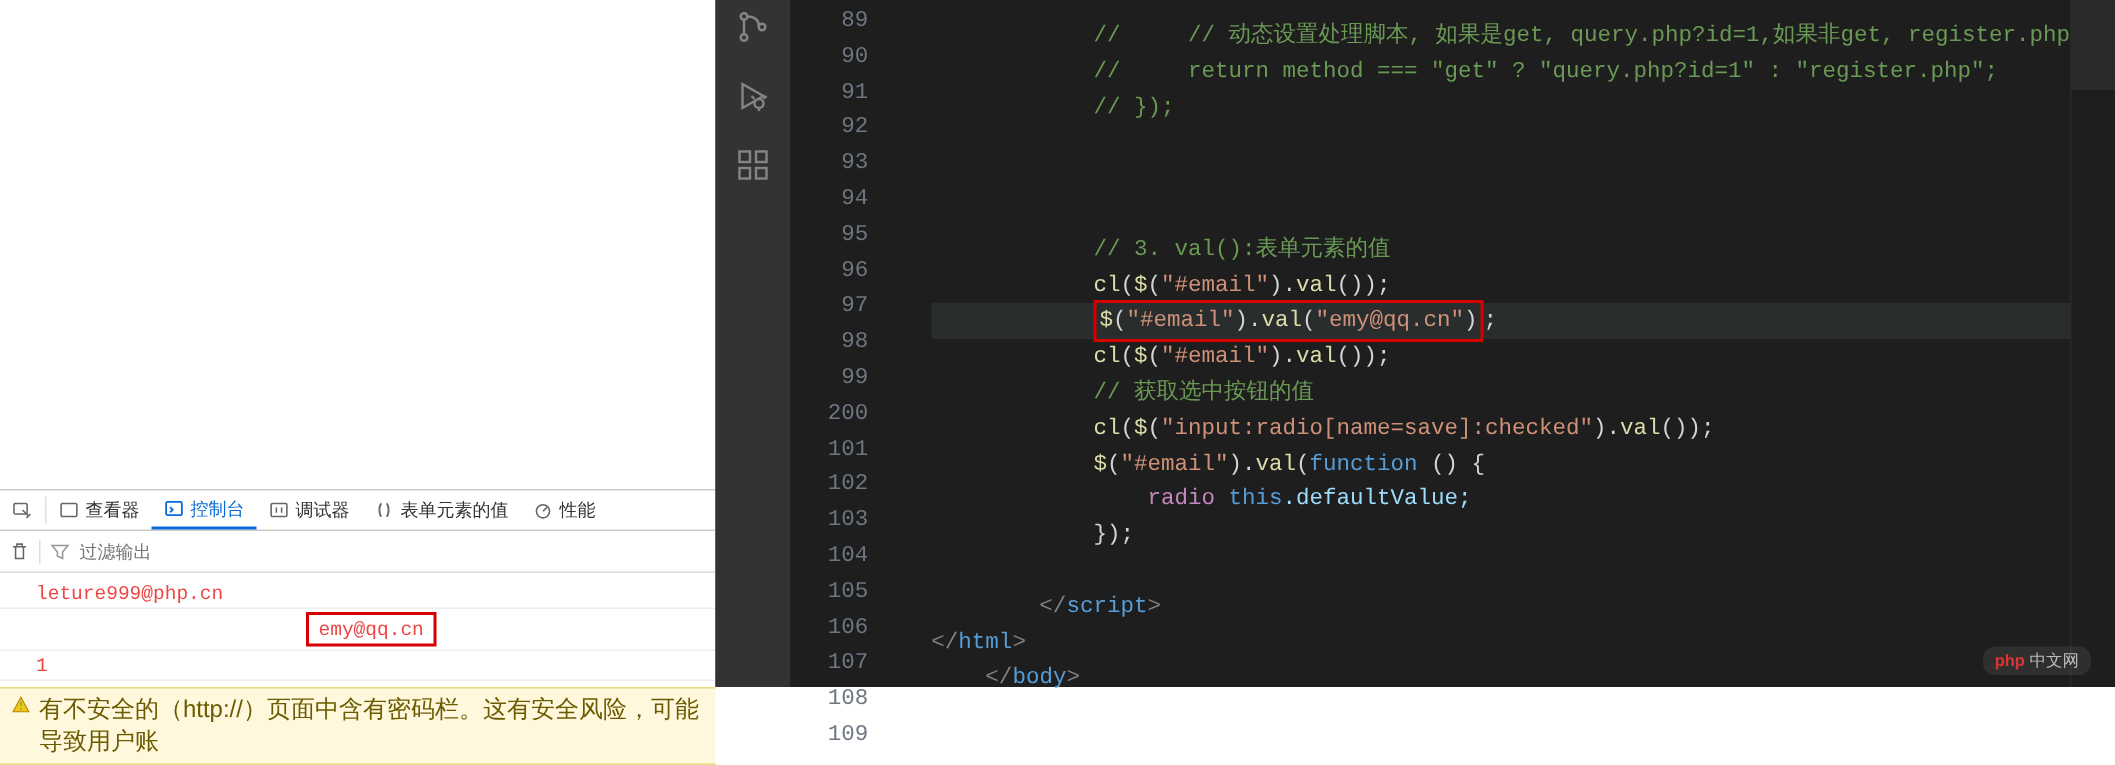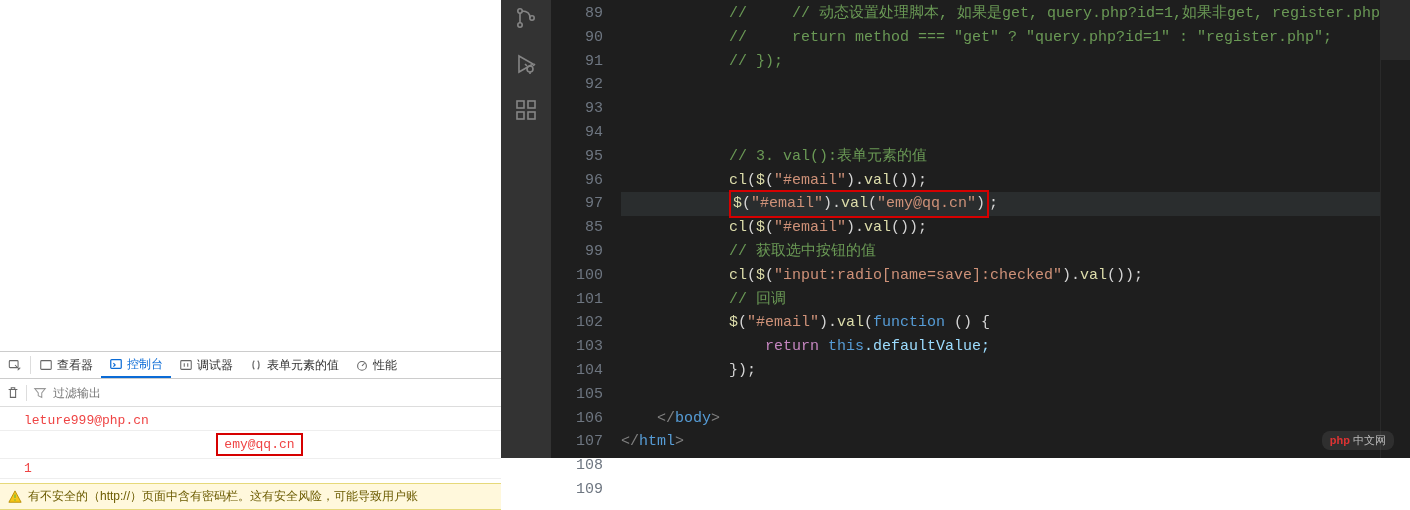--- a/index.html
+++ b/index.html
@@ -12,31 +12,31 @@
   .dev-tabs { display: flex; align-items: center; border-top: 1px solid #ccc; border-bottom: 1px solid #ccc; height: 28px; font-family: "Segoe UI", Arial, sans-serif; font-size: 12px; }
   .dev-tabs .tab-btn { display: flex; align-items: center; gap: 4px; padding: 0 8px; height: 100%; color: #333; }
   .dev-tabs .tab-btn.active { border-bottom: 2px solid #0a6bd6; color: #0a6bd6; }
   .dev-tabs .sep { width: 1px; height: 18px; background: #ddd; }
   .dev-tabs .icon-svg { width: 14px; height: 14px; }
   .dev-filter-row { display: flex; align-items: center; height: 28px; border-bottom: 1px solid #ddd; padding: 0 6px; gap: 6px; font-family: "Segoe UI", Arial, sans-serif; font-size: 12px; color: #888; }
   .dev-filter-row input { border: none; outline: none; font-size: 12px; flex: 1; color: #737373; }
   .console-out { padding: 4px 0; font-family: Consolas, monospace; font-size: 13px; }
   .console-line { padding: 2px 10px 2px 24px; border-bottom: 1px solid #eee; color: #ef4444; font-family: Liberation Mono, monospace; }
   .console-line.boxed { display: inline-block; margin-left: 18px; padding: 2px 6px; border: 2px solid #d60000; }
-  .warn-row { display: flex; align-items: center; gap: 6px; padding: 4px 8px; background: #fff8dc; border-top: 1px solid #e6d97a; border-bottom: 1px solid #e6d97a; font-family: "Segoe UI", Arial, sans-serif; font-size: 12px; color: #6b5b00; }
+  .warn-row { display: flex; gap: 6px; padding: 4px 8px; background: #fff8dc; border-top: 1px solid #e6d97a; border-bottom: 1px solid #e6d97a; font-family: "Segoe UI", Arial, sans-serif; font-size: 16px; color: #6b5b00; }
 
   
   .vscode { flex: 1; height: 458px; display: flex; background: #1e1e1e; position: relative; }
   .activity-bar { width: 50px; background: #333333; display: flex; flex-direction: column; align-items: center; padding-top: 4px; gap: 18px; }
   .activity-bar .ab-item { width: 28px; height: 28px; display: flex; align-items: center; justify-content: center; color: #858585; }
   .activity-bar .ab-item svg { width: 24px; height: 24px; }
   .editor { flex: 1; display: flex; font-size: 15px; line-height: 23.8px; }
   .gutter { width: 70px; background: #1e1e1e; color: #6e7681; text-align: right; padding-right: 18px; padding-top: 2px; }
   .gutter .ln { height: 23.8px; }
-  .code { flex: 1; background: #1e1e1e; padding-top: 2px; position: relative; }
+  .code { flex: 1; background: #1e1e1e; padding-top: 12px; position: relative; margin-left: 24px; }
   .code .row { height: 23.8px; white-space: pre; color: #d4d4d4; padding-left: 0; }
   .code .row.hl { background: #2a2d2e; }
   .indent { display: inline-block; }
 
   
   .cmt { color: #6a9955; }
   .fn  { color: #dcdcaa; }
   .str { color: #ce9178; }
   .kw  { color: #569cd6; }
   .kw2 { color: #c586c0; }
@@ -162,23 +162,23 @@
     <div class="gutter">
       <div class="ln">89</div>
       <div class="ln">90</div>
       <div class="ln">91</div>
       <div class="ln">92</div>
       <div class="ln">93</div>
       <div class="ln">94</div>
       <div class="ln">95</div>
       <div class="ln">96</div>
       <div class="ln">97</div>
-      <div class="ln">85</div>
+      <div class="ln">98</div>
       <div class="ln">99</div>
-      <div class="ln">100</div>
+      <div class="ln">200</div>
       <div class="ln">101</div>
       <div class="ln">102</div>
       <div class="ln">103</div>
       <div class="ln">104</div>
       <div class="ln">105</div>
       <div class="ln">106</div>
       <div class="ln">107</div>
       <div class="ln">108</div>
       <div class="ln">109</div>
     </div>
@@ -189,27 +189,27 @@
       <div class="row"><span class="indent">            </span><span class="cmt">// });</span></div>
       <div class="row"><span></span></div>
       <div class="row"><span></span></div>
       <div class="row"><span></span></div>
       <div class="row"><span class="indent">            </span><span class="cmt">// 3. val():表单元素的值</span></div>
       <div class="row"><span class="indent">            </span><span class="fn">cl</span><span class="pn">(</span><span class="fn">$</span><span class="pn">(</span><span class="str">"#email"</span><span class="pn">).</span><span class="fn">val</span><span class="pn">());</span></div>
       <div class="row hl"><span class="indent">            </span><span class="redbox"><span class="fn">$</span><span class="pn">(</span><span class="str">"#email"</span><span class="pn">).</span><span class="fn">val</span><span class="pn">(</span><span class="str">"emy@qq</span><span class="str">.cn"</span><span class="pn">)</span></span><span class="pn">;</span></div>
       <div class="row"><span class="indent">            </span><span class="fn">cl</span><span class="pn">(</span><span class="fn">$</span><span class="pn">(</span><span class="str">"#email"</span><span class="pn">).</span><span class="fn">val</span><span class="pn">());</span></div>
       <div class="row"><span class="indent">            </span><span class="cmt">// 获取选中按钮的值</span></div>
       <div class="row"><span class="indent">            </span><span class="fn">cl</span><span class="pn">(</span><span class="fn">$</span><span class="pn">(</span><span class="str">"input:radio[name=save]:checked"</span><span class="pn">).</span><span class="fn">val</span><span class="pn">());</span></div>
-      <div class="row"><span class="indent">            </span><span class="cmt">// 回调</span></div>
       <div class="row"><span class="indent">            </span><span class="fn">$</span><span class="pn">(</span><span class="str">"#email"</span><span class="pn">).</span><span class="fn">val</span><span class="pn">(</span><span class="kw">function</span><span class="pn"> () {</span></div>
-      <div class="row"><span class="indent">                </span><span class="kw2">return</span><span> </span><span class="kw">this</span><span class="id">.defaultValue;</span></div>
+      <div class="row"><span class="indent">                </span><span class="kw2">radio</span><span> </span><span class="kw">this</span><span class="id">.defaultValue;</span></div>
       <div class="row"><span class="indent">            </span><span class="pn">});</span></div>
       <div class="row"><span></span></div>
+      <div class="row"><span class="indent">        </span><span class="tag">&lt;/</span><span class="tagn">script</span><span class="tag">&gt;</span></div>
+      <div class="row"><span class="tag">&lt;/</span><span class="tagn">html</span><span class="tag">&gt;</span></div>
       <div class="row"><span class="indent">    </span><span class="tag">&lt;/</span><span class="tagn">body</span><span class="tag">&gt;</span></div>
-      <div class="row"><span class="tag">&lt;/</span><span class="tagn">html</span><span class="tag">&gt;</span></div>
     </div>
 
     <div class="minimap"></div>
   </div>
 
   <div class="watermark">
     <b>php</b><span> 中文网</span>
   </div>
 </div>
 

